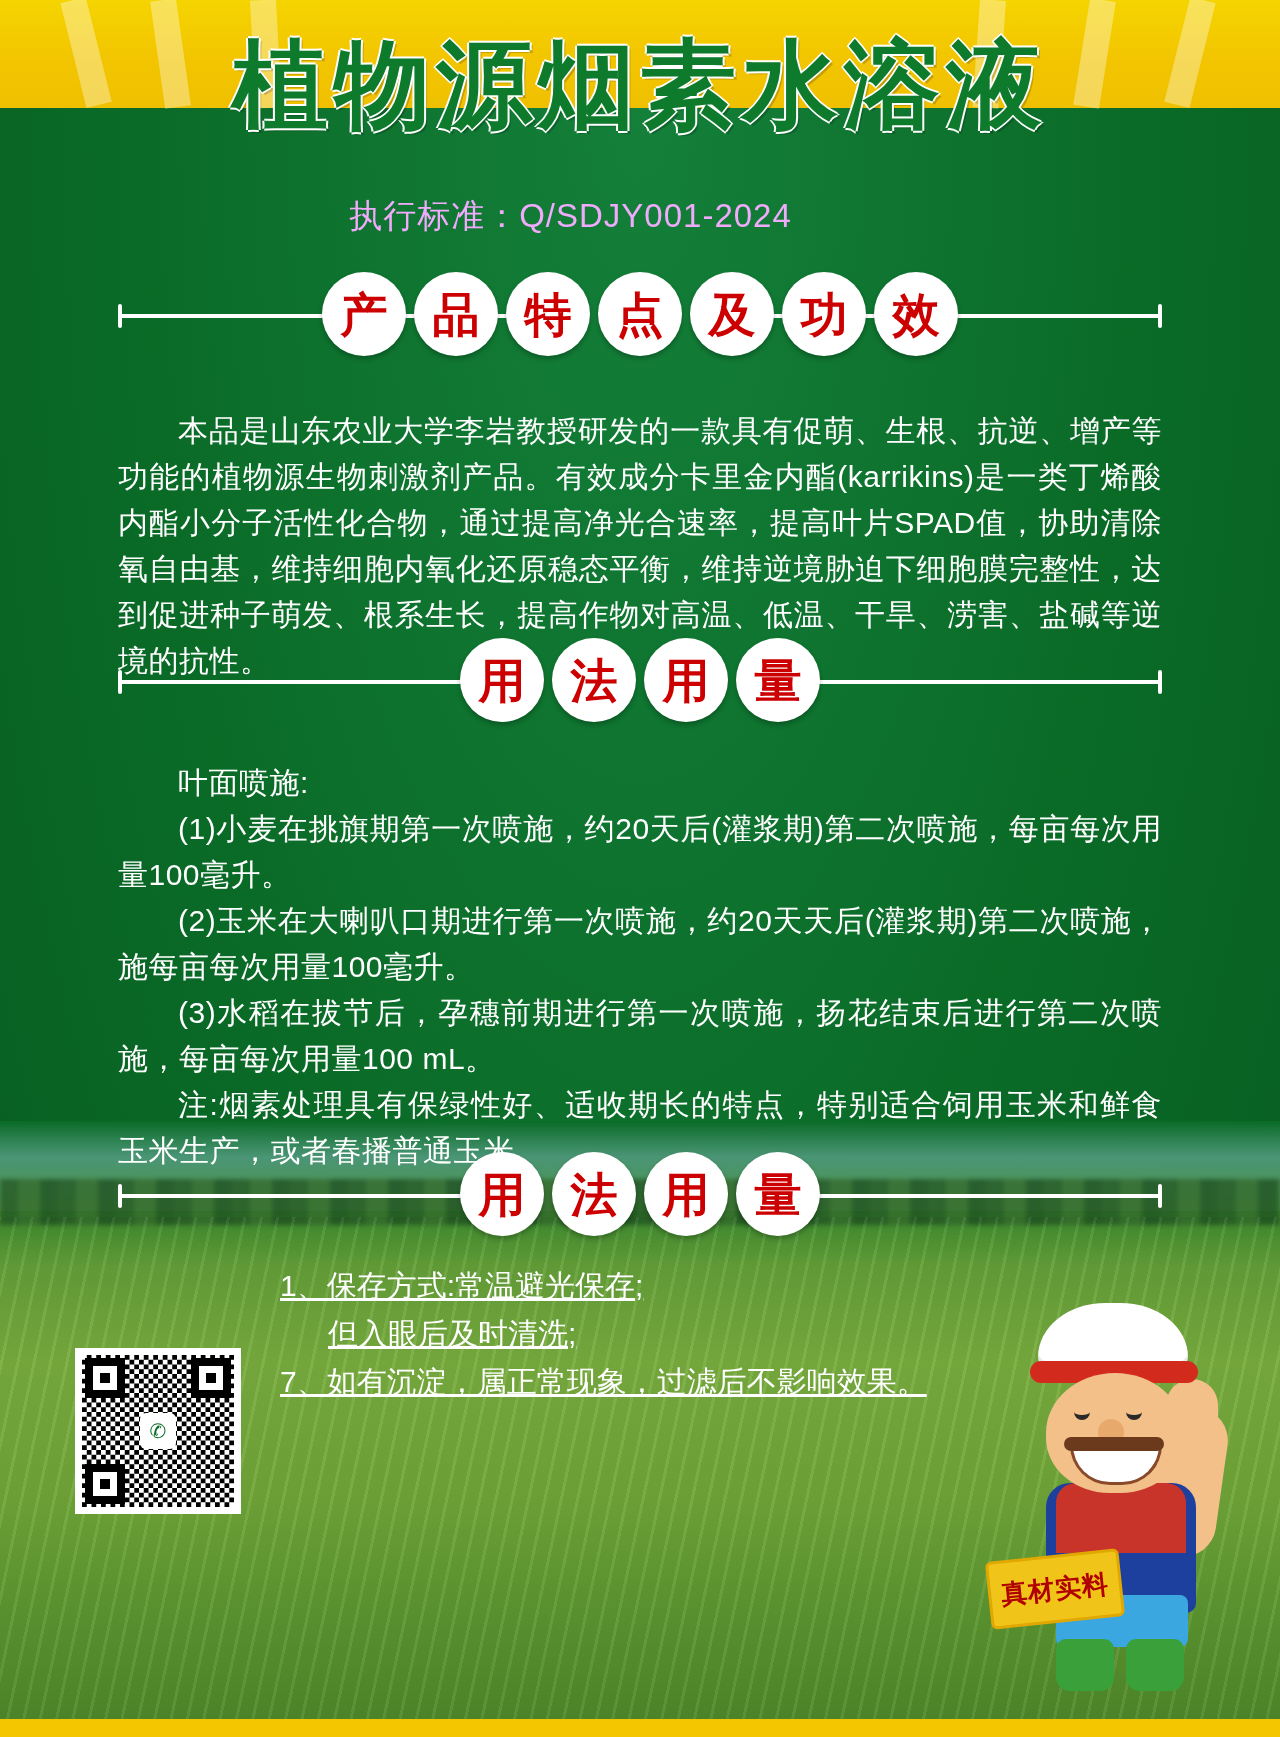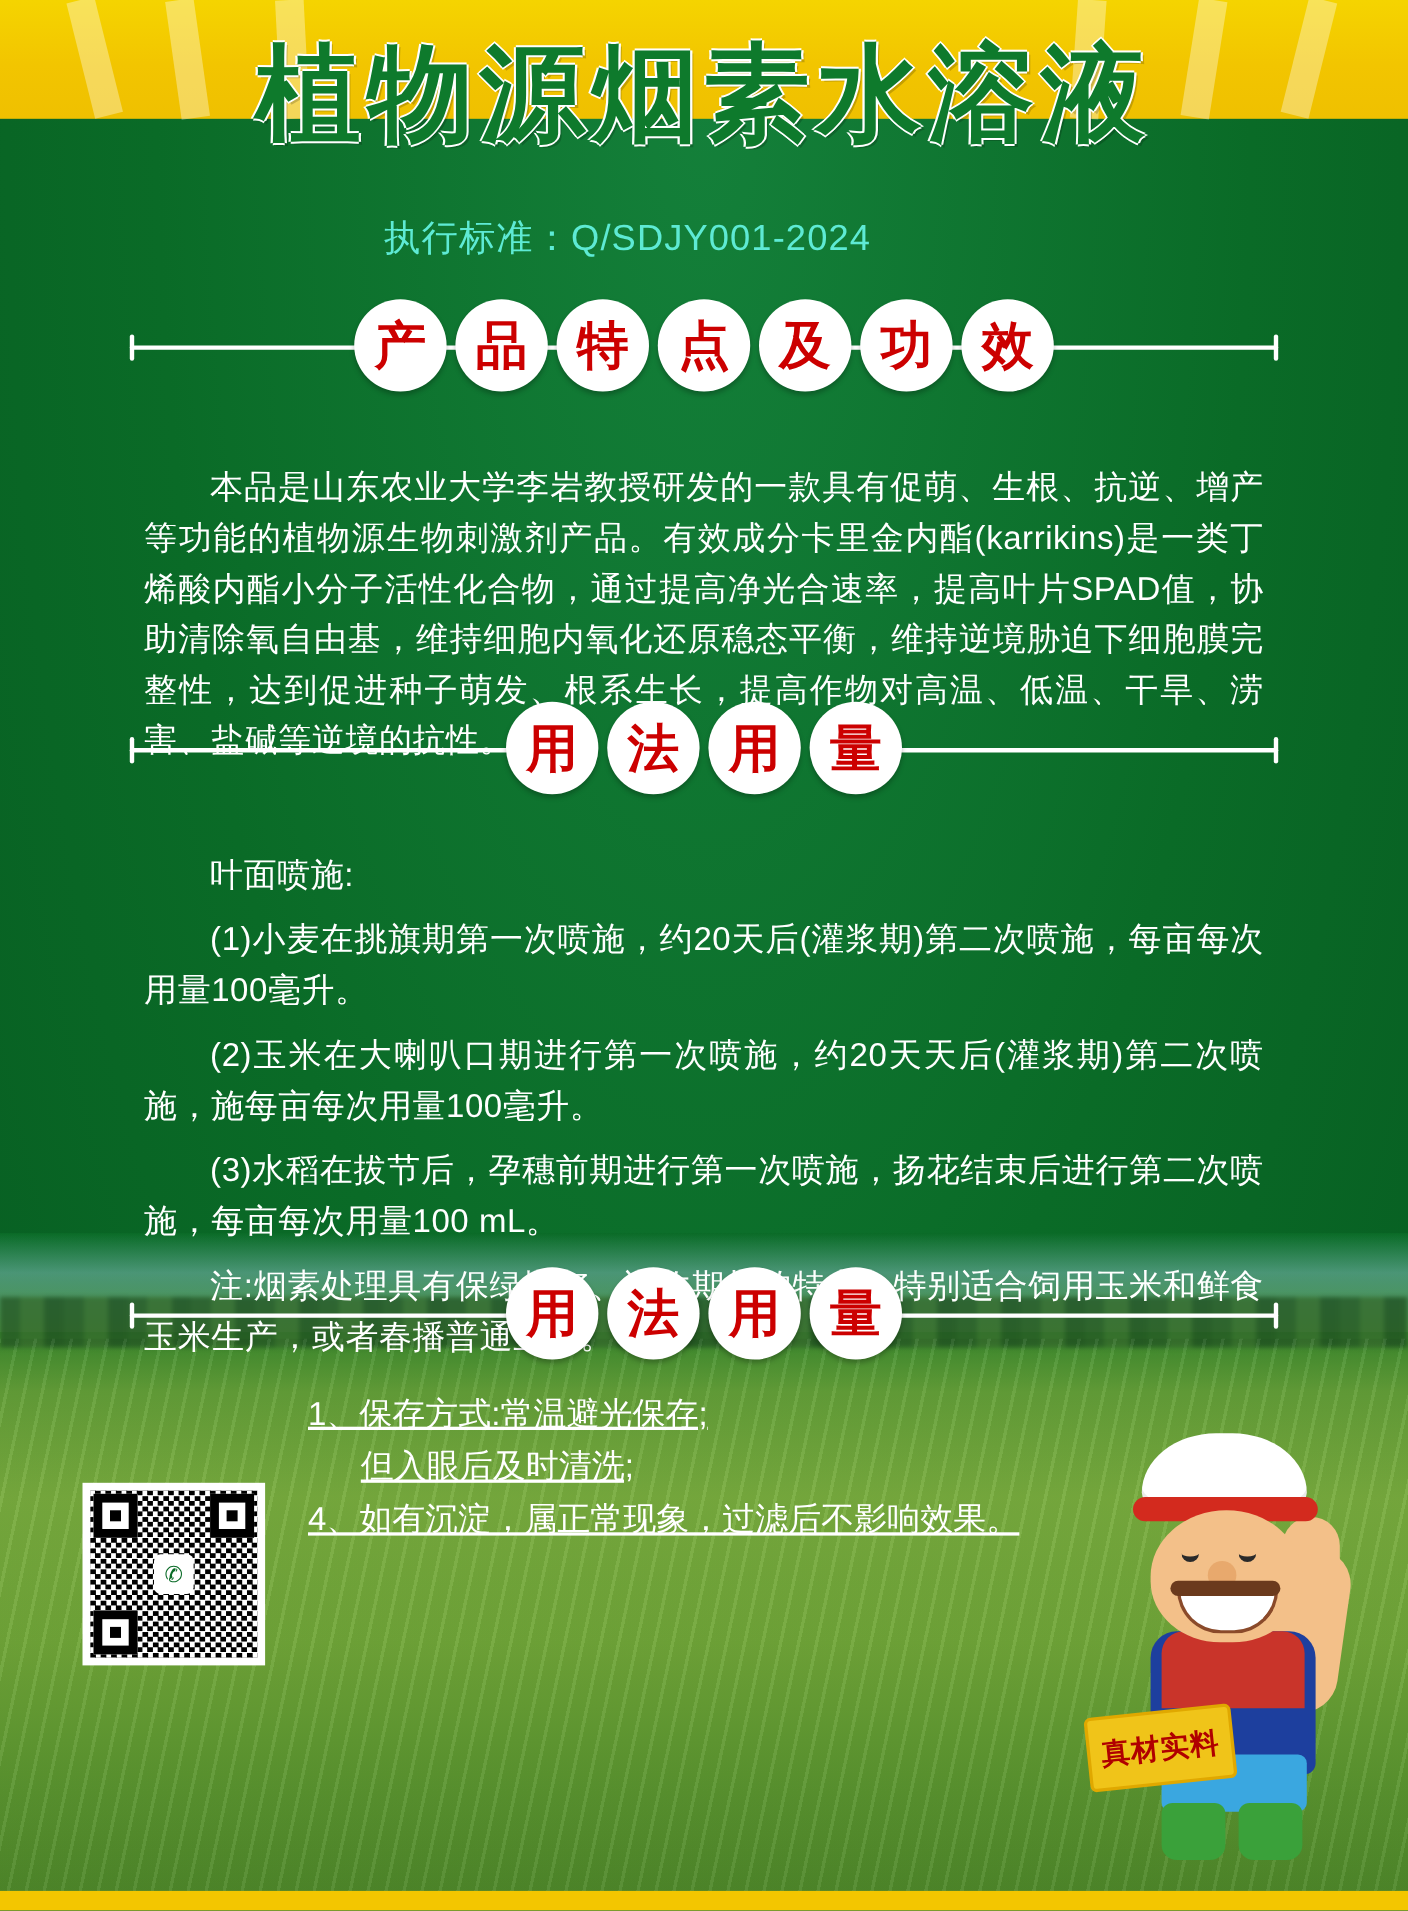--- a/index.html
+++ b/index.html
@@ -112,21 +112,21 @@
       2px 0 0 #ffffff, -2px 0 0 #ffffff, 0 2px 0 #ffffff, 0 -2px 0 #ffffff,
       3px 3px 0 rgba(0,0,0,0.18);
     white-space: nowrap;
   }
 
   .standard-line {
     position: absolute;
     left: 0; top: 194px;
     width: 1141px;
     text-align: center;
-    color: #5eead4;
+    color: #f0abfc;
     font-size: 33px;
     letter-spacing: 1px;
   }
 
   
   .section-header {
     position: absolute;
     left: 0;
     width: 1280px;
     height: 84px;
@@ -176,21 +176,21 @@
 
   
   .body-text {
     position: absolute;
     color: #ffffff;
     font-size: 30px;
     line-height: 46px;
     letter-spacing: 0.5px;
     text-align: justify;
   }
-  .body-text p { margin: 13px; }
+  .body-text p { margin: 0; }
   .indent { text-indent: 2em; }
 
   
   .notes {
     position: absolute;
     color: #ffffff;
     font-size: 30px;
     line-height: 48px;
   }
   .notes .note-row { white-space: nowrap; }
@@ -430,21 +430,21 @@
       <div class="badge">用</div>
       <div class="badge">法</div>
       <div class="badge">用</div>
       <div class="badge">量</div>
     </div>
   </div>
 
   <div class="notes" style="left:280px; top:1262px; width:700px;text-decoration:underline;">
     <div class="note-row">1、保存方式:常温避光保存;</div>
     <div class="note-row note-sub">但入眼后及时清洗;</div>
-    <div class="note-row">4、如有沉淀，属正常现象，过滤后不影响效果。</div>
+    <div class="note-row">7、如有沉淀，属正常现象，过滤后不影响效果。</div>
   </div>
 
   <div class="qr">
     <div class="qr-inner">
       <div class="finder tl"></div>
       <div class="finder tr"></div>
       <div class="finder bl"></div>
       <div class="qr-logo">✆</div>
     </div>
   </div>

